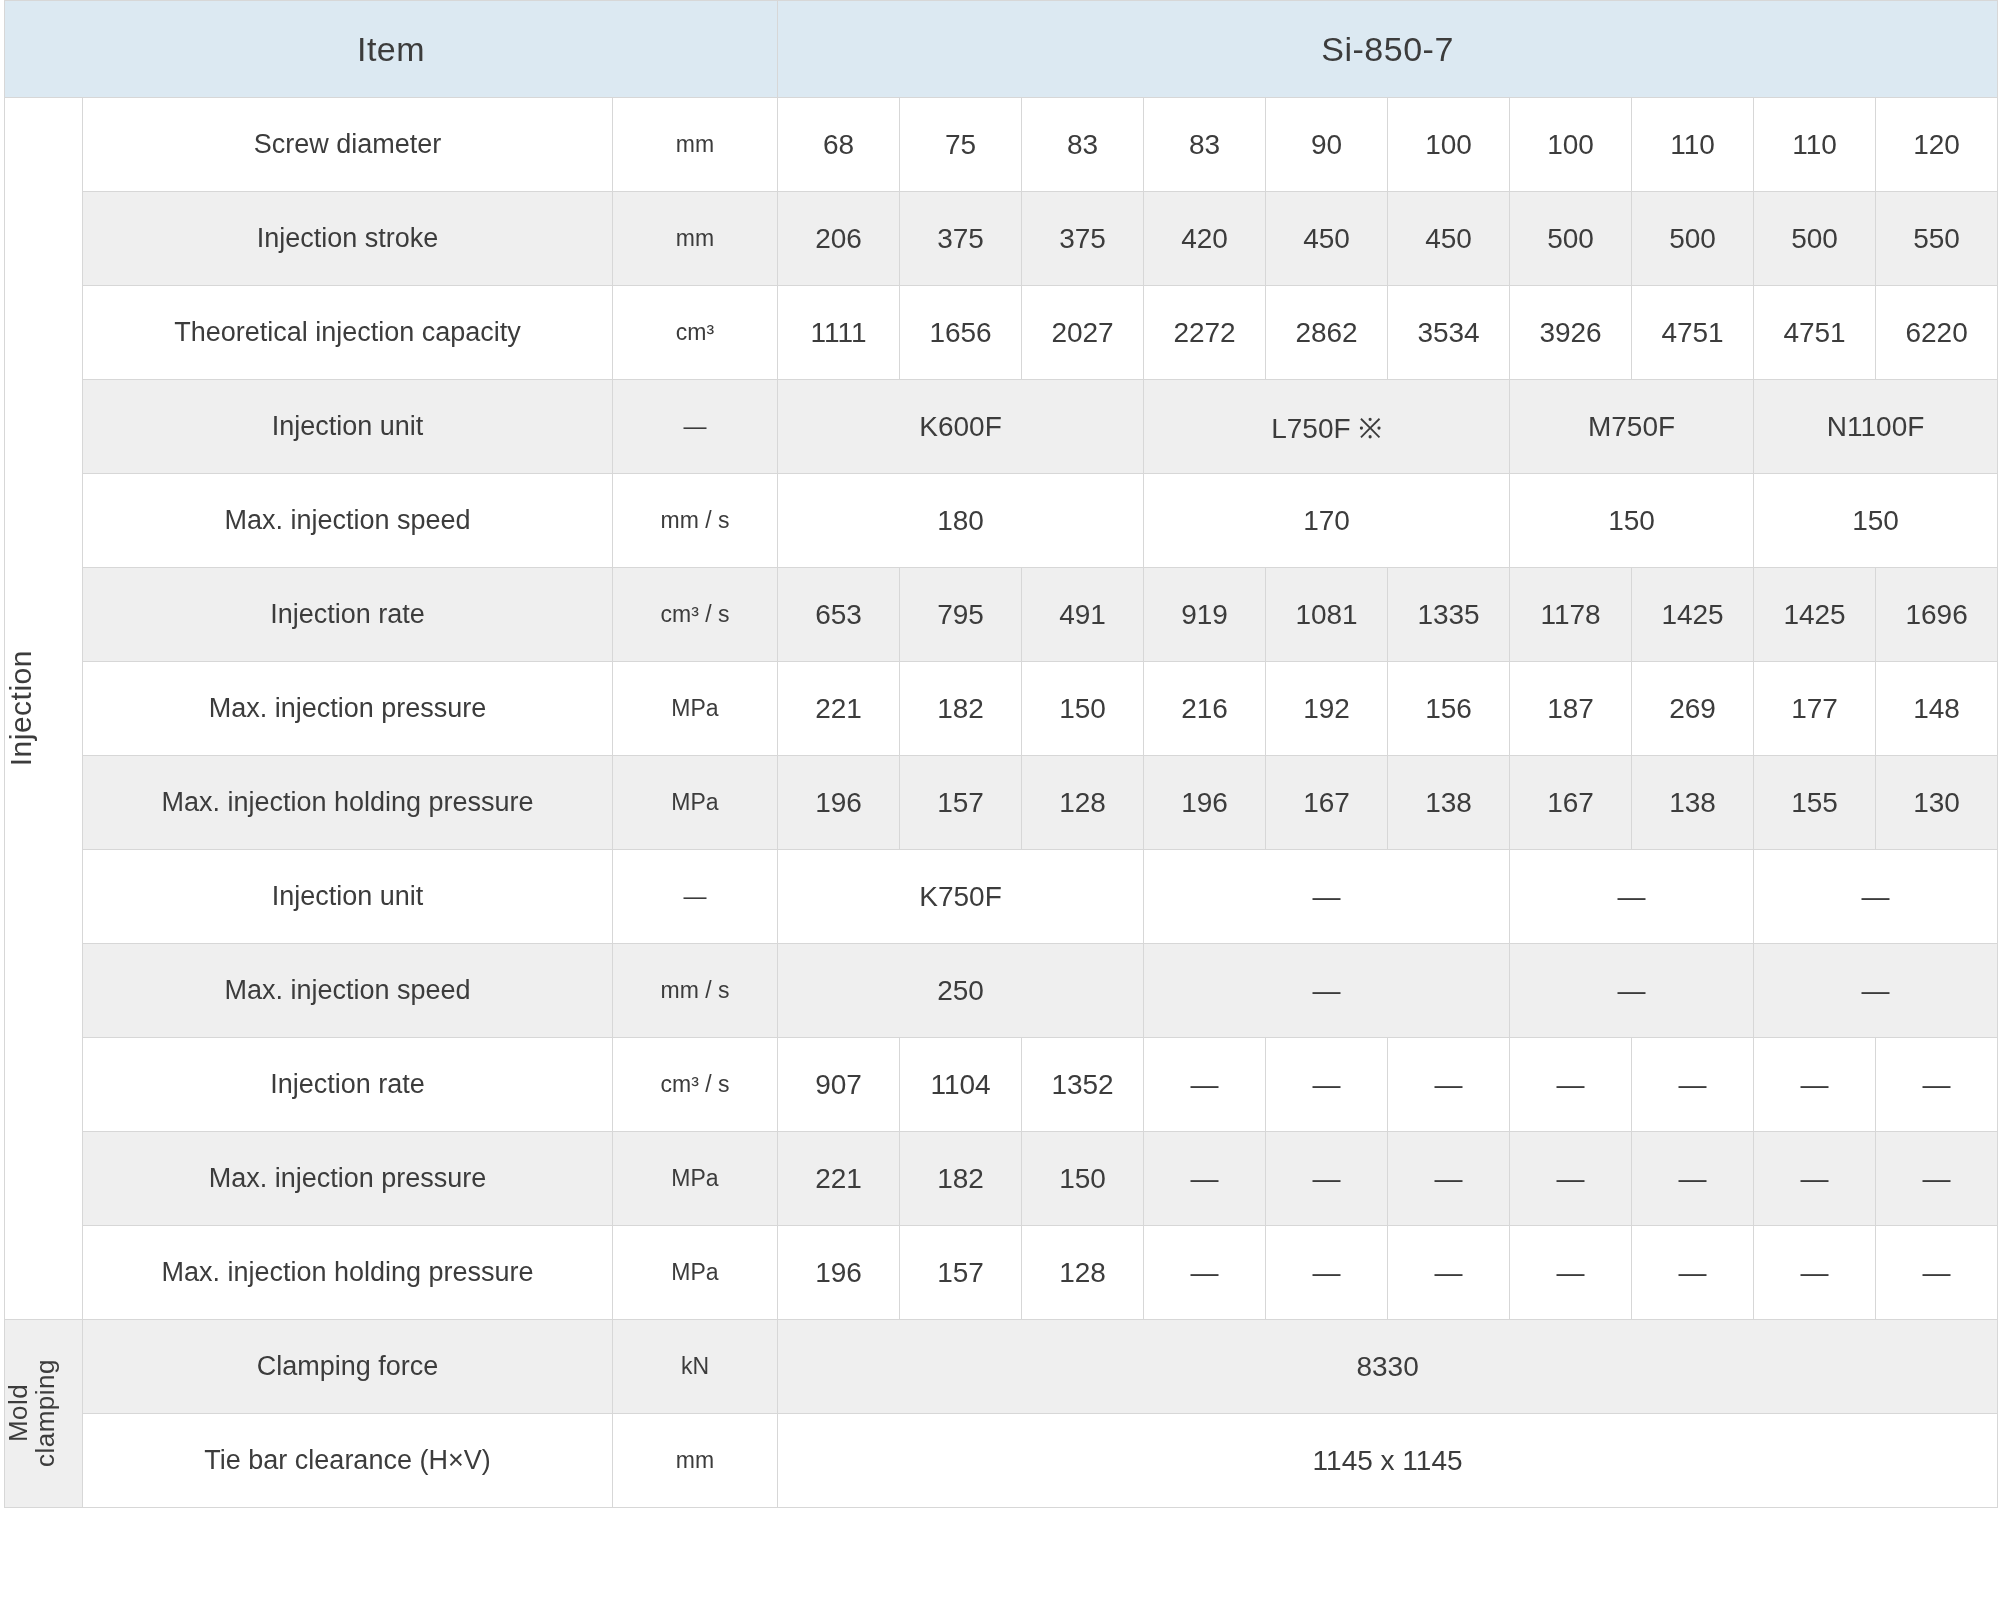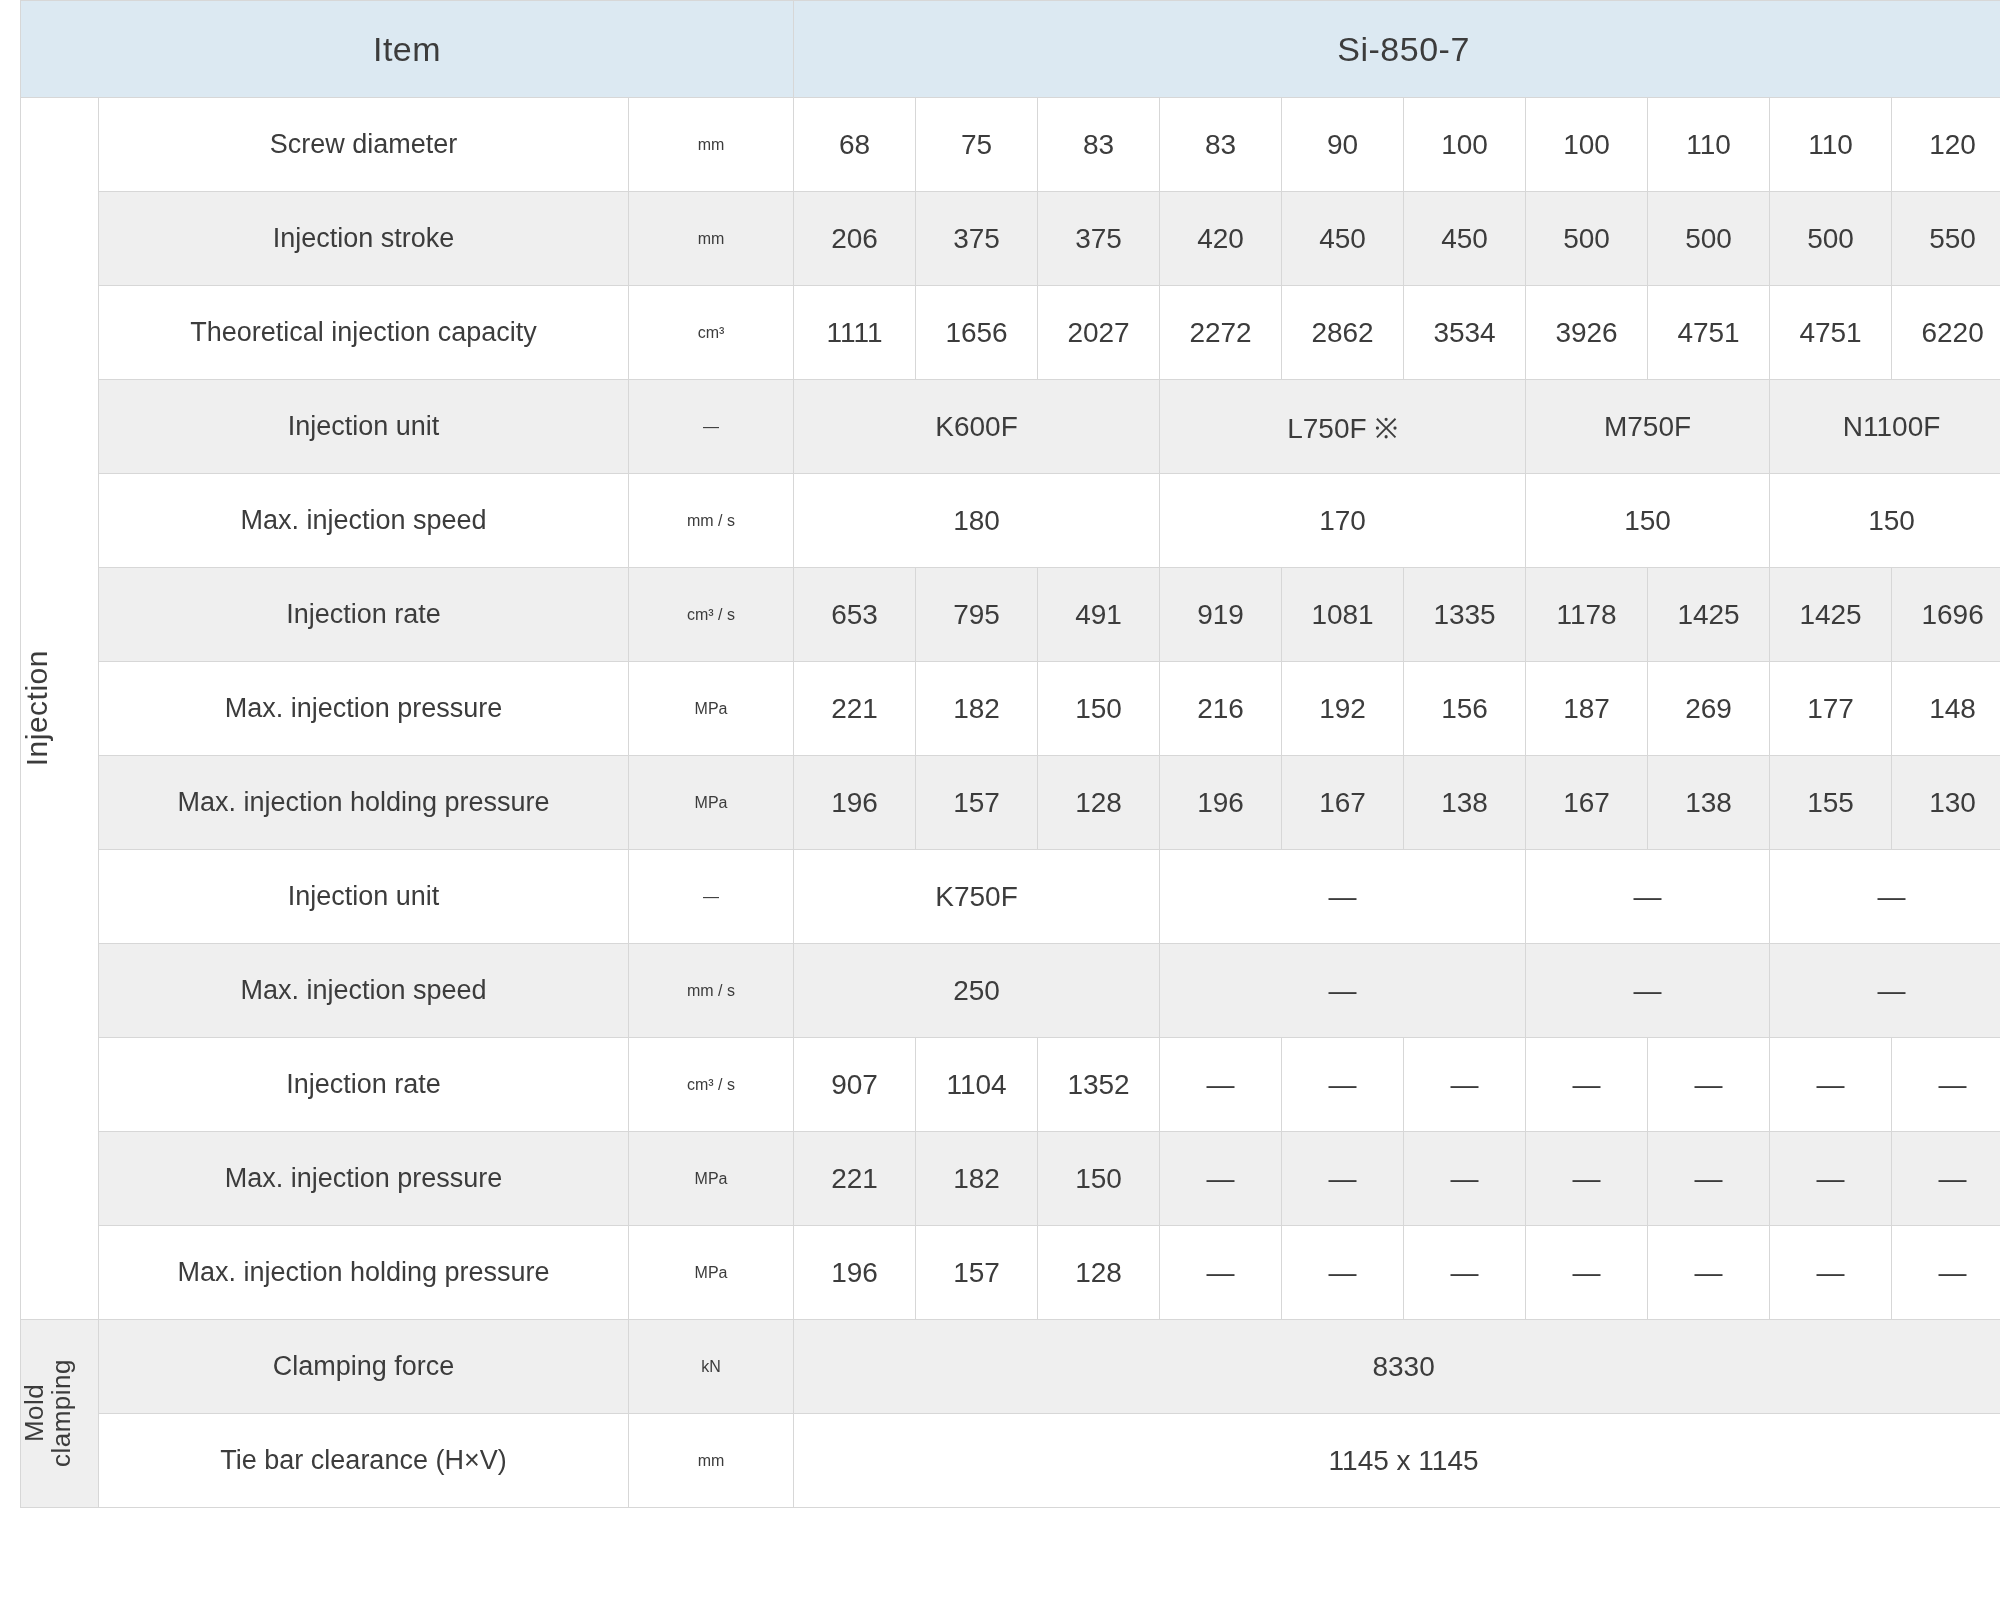--- a/index.html
+++ b/index.html
@@ -10,21 +10,21 @@
   body {
     width: 2000px;
     height: 1620px;
     font-family: "Liberation Sans", sans-serif;
     color: #333333;
     -webkit-font-smoothing: antialiased;
   }
   .sheet {
     width: 2000px;
     box-sizing: border-box;
-    padding: 0 0 0 16px;
+    padding: 0 0 0 0;
   }
   table.spec {
     border-collapse: collapse;
     table-layout: fixed;
     width: 1983px;
     margin: 0 0 0 4px;
   }
   table.spec td, table.spec th {
     border: 1px solid #d7d7d7;
     text-align: center;
@@ -61,21 +61,21 @@
     background: #efefef;
   }
   .grp.clamping .grp-inner {
     font-size: 26px;
   }
   .item {
     font-size: 27px;
     color: #3c3c3c;
   }
   .unit {
-    font-size: 16px;
+    font-size: 23px;
     color: #3c3c3c;
   }
   .val {
     font-size: 28px;
     color: #3c3c3c;
   }
   tr.shade td { background: #efefef; }
   tr.plain td { background: #ffffff; }
   tr.body-row { height: 94px; }
   .note {

